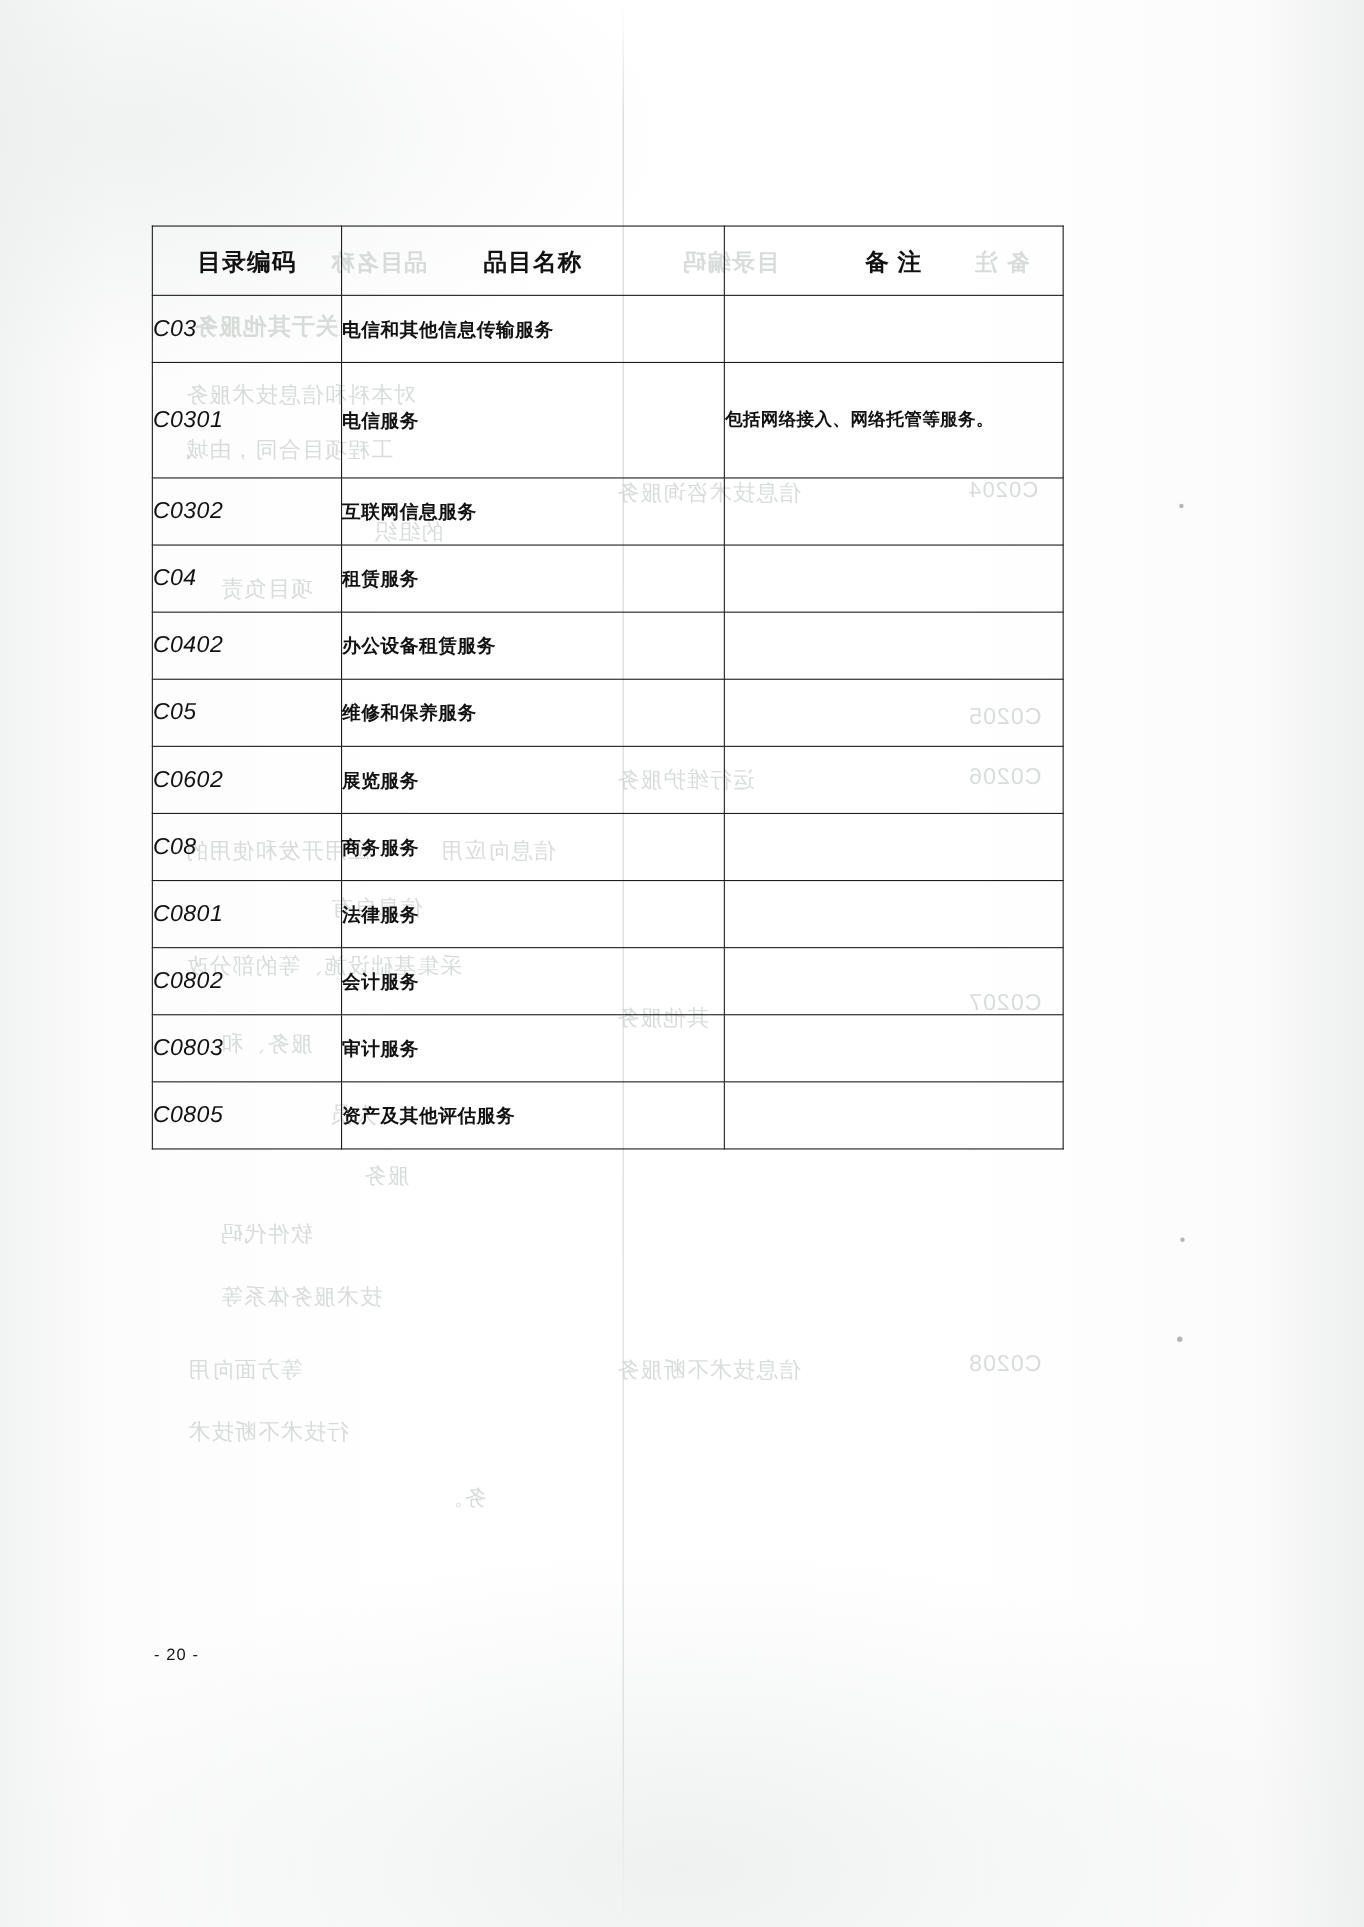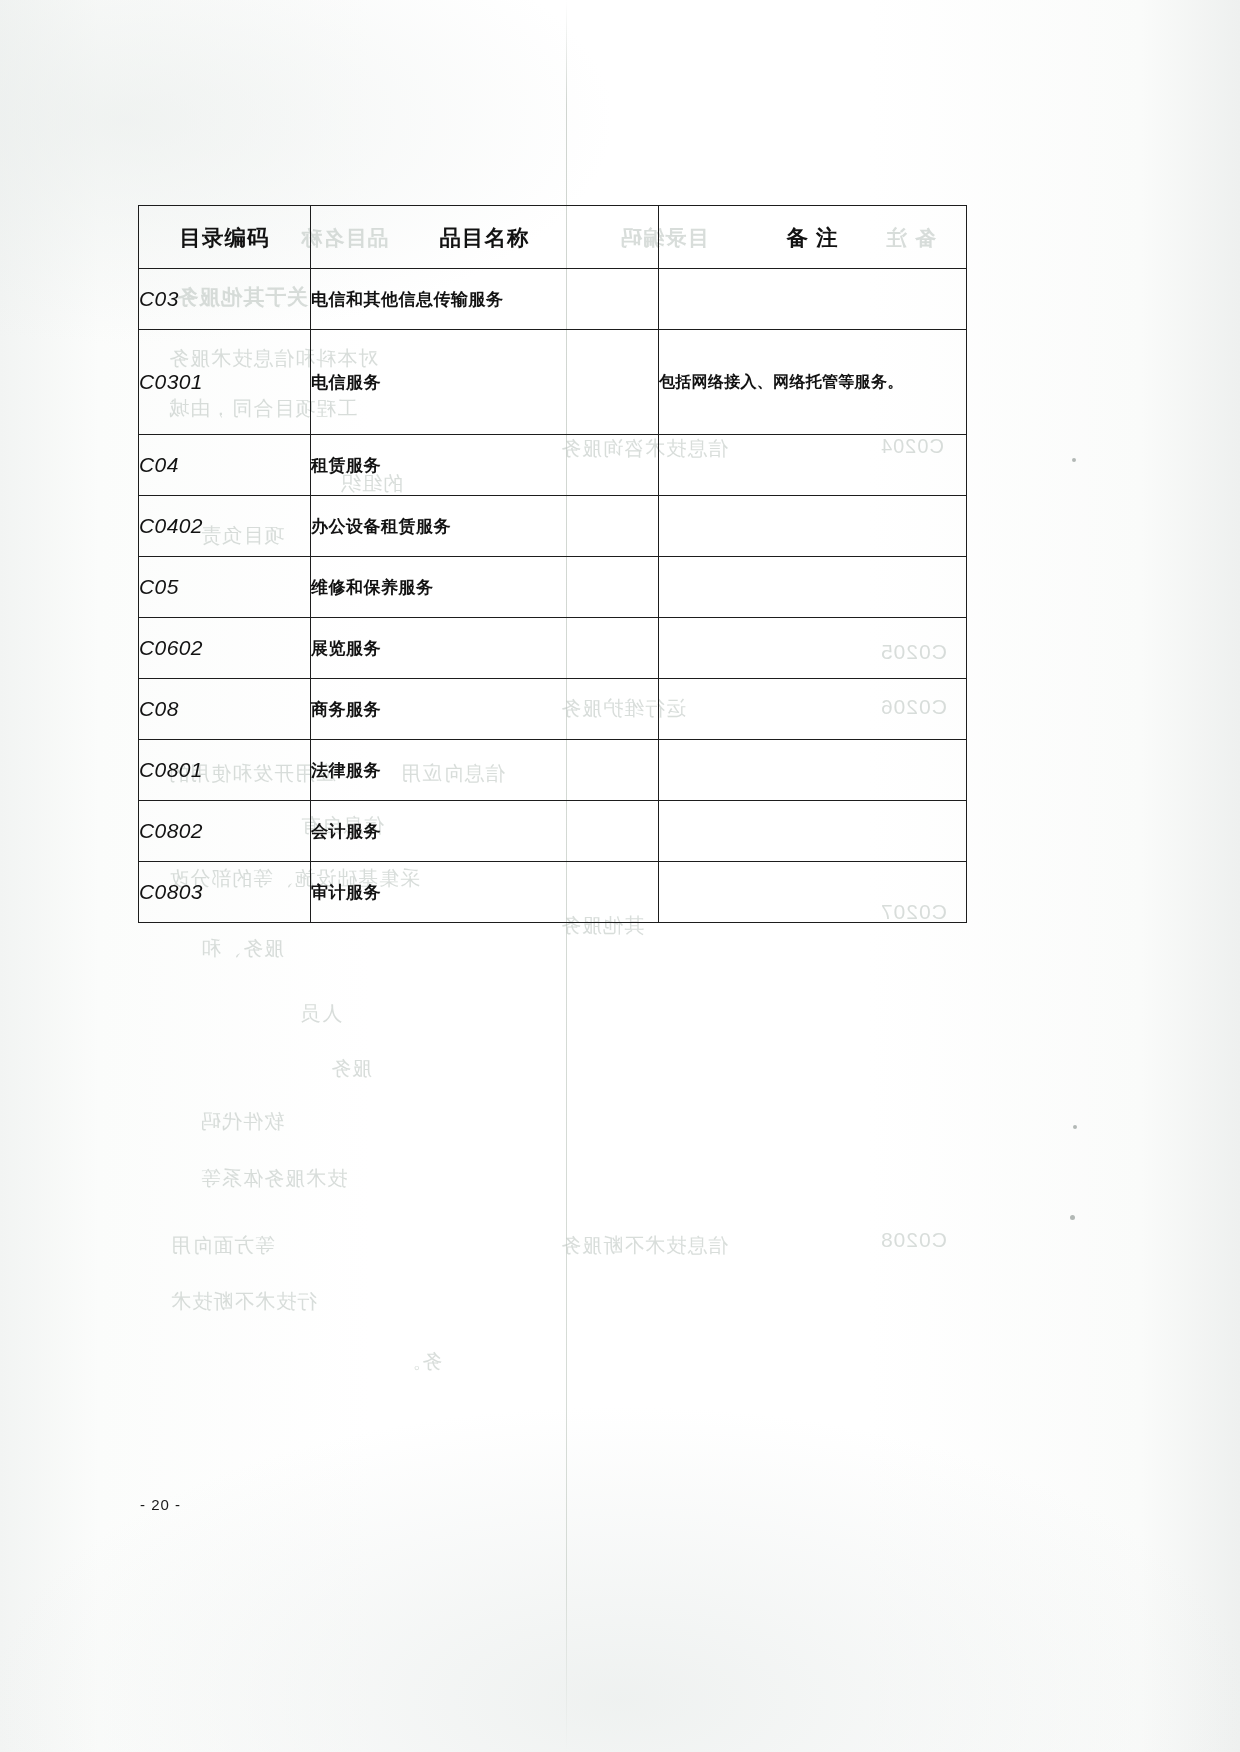--- a/index.html
+++ b/index.html
@@ -192,20 +192,25 @@
           <td class="code">C03</td>
           <td class="name">电信和其他信息传输服务</td>
           <td class="note"></td>
         </tr>
         <tr class="tall">
           <td class="code">C0301</td>
           <td class="name">电信服务</td>
           <td class="note">包括网络接入、网络托管等服务。</td>
         </tr>
         <tr>
+          <td class="code">C0302</td>
+          <td class="name">互联网信息服务</td>
+          <td class="note"></td>
+        </tr>
+        <tr>
           <td class="code">C04</td>
           <td class="name">租赁服务</td>
           <td class="note"></td>
         </tr>
         <tr>
           <td class="code">C0402</td>
           <td class="name">办公设备租赁服务</td>
           <td class="note"></td>
         </tr>
         <tr>
@@ -229,20 +234,25 @@
           <td class="note"></td>
         </tr>
         <tr>
           <td class="code">C0802</td>
           <td class="name">会计服务</td>
           <td class="note"></td>
         </tr>
         <tr>
           <td class="code">C0803</td>
           <td class="name">审计服务</td>
+          <td class="note"></td>
+        </tr>
+        <tr>
+          <td class="code">C0805</td>
+          <td class="name">资产及其他评估服务</td>
           <td class="note"></td>
         </tr>
       </tbody>
     </table>
   </div>
 
   <div class="page-number">- 20 -</div>
 </div>
 
 </body></html>

